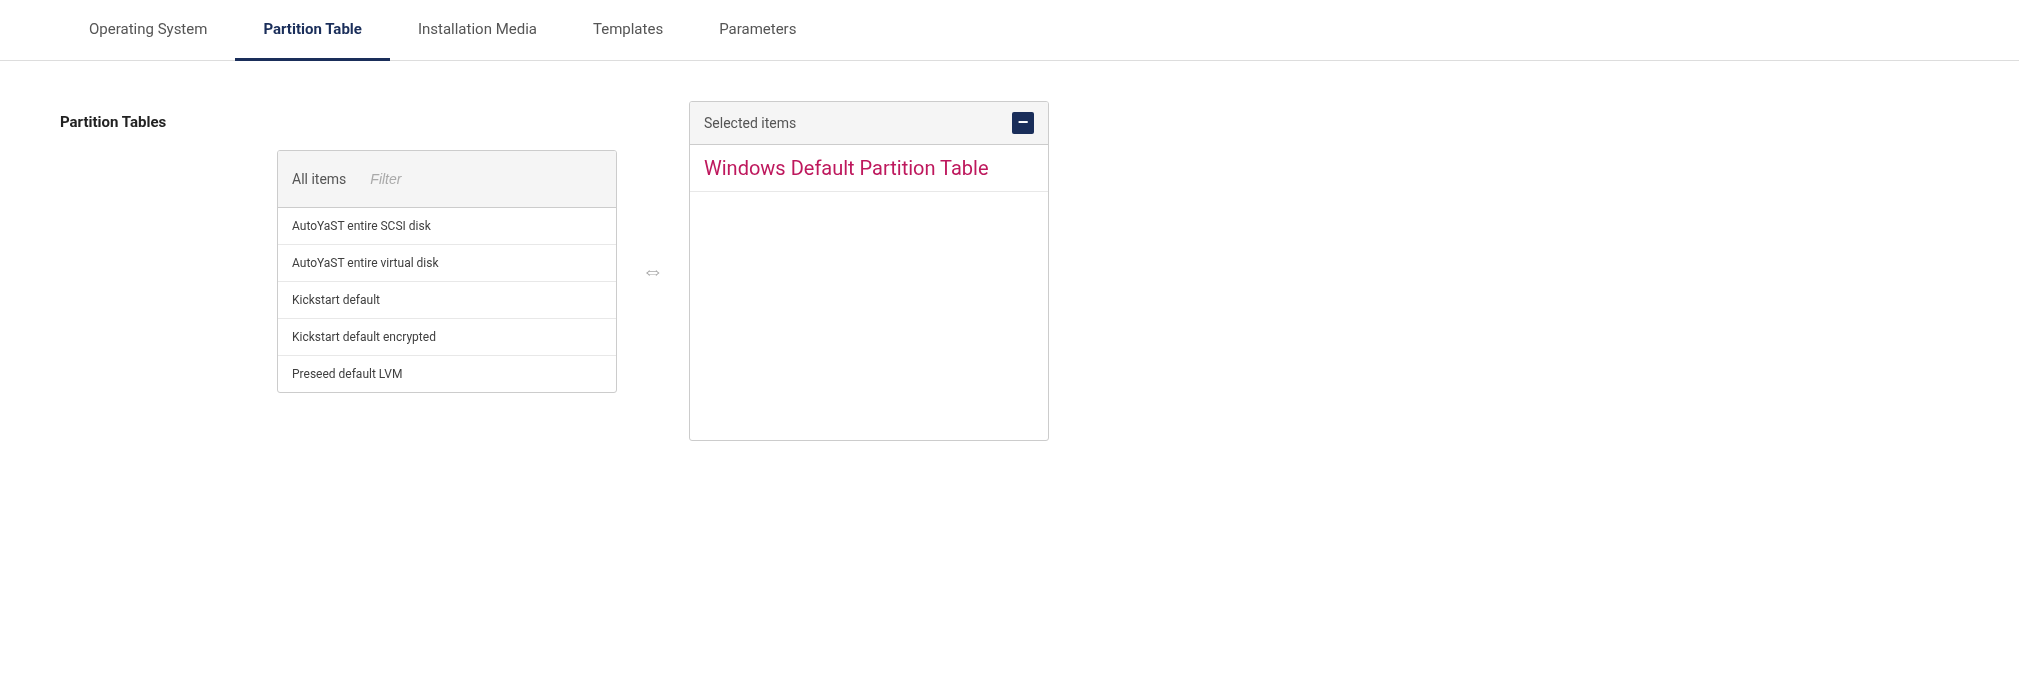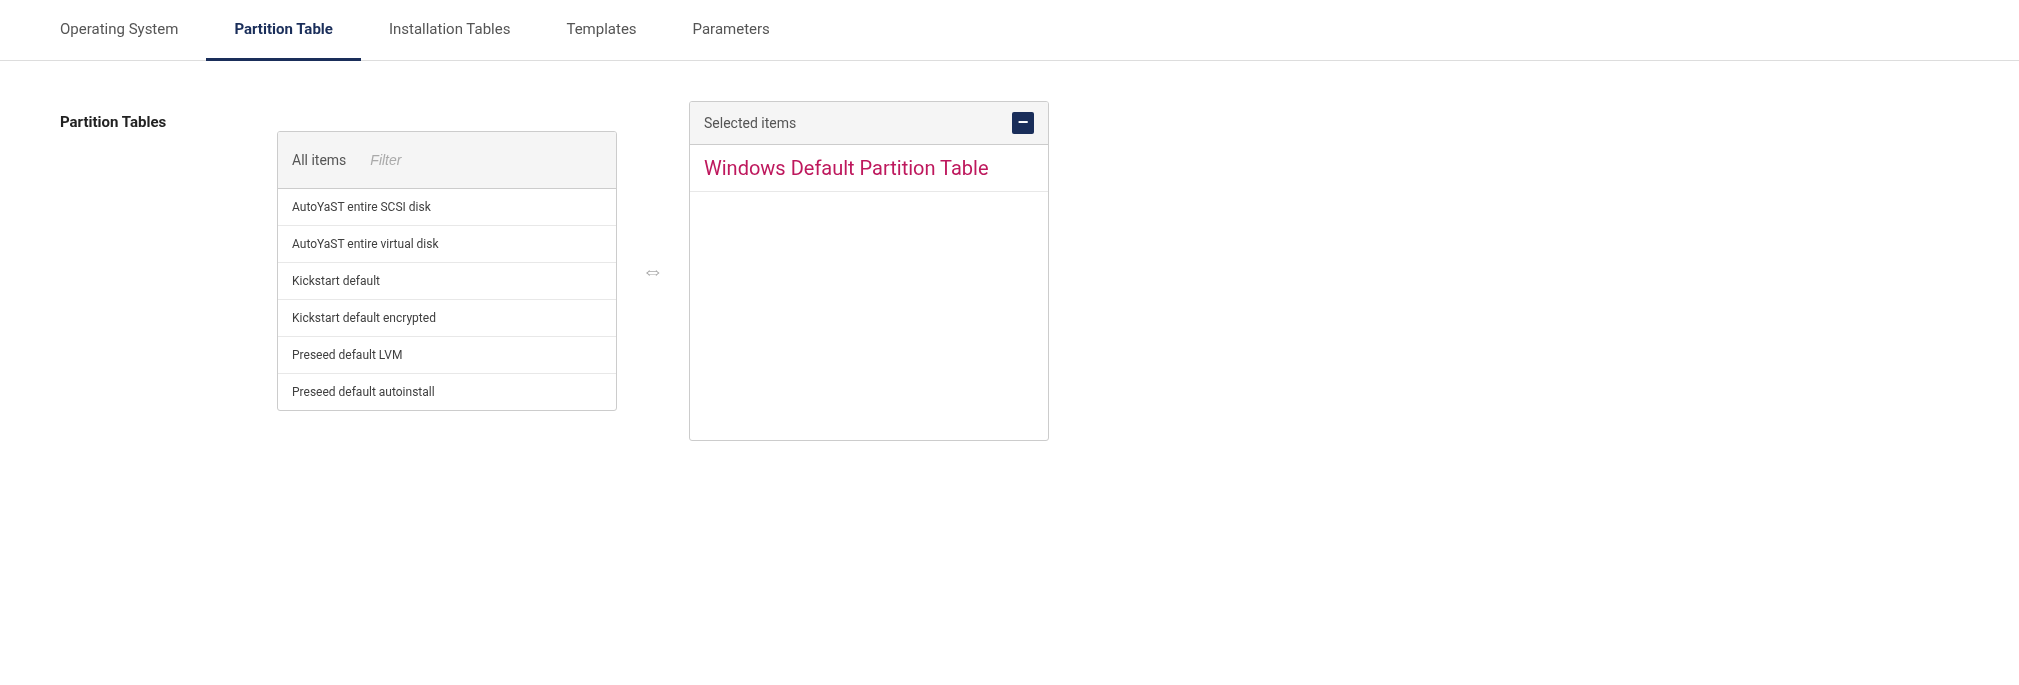--- a/index.html
+++ b/index.html
@@ -15,21 +15,21 @@
       min-height: 685px;
       background: #fff;
       padding: 0;
     }
 
     
     .tabs-bar {
       display: flex;
       align-items: stretch;
       border-bottom: 1px solid #ddd;
-      padding: 0 32px;
+      padding: 0 61px;
       background: #fff;
     }
 
     .tab {
       padding: 20px 28px;
       cursor: pointer;
       font-size: 15px;
       color: #555;
       border-bottom: 3px solid transparent;
       margin-bottom: -1px;
@@ -194,21 +194,21 @@
     }
   </style>
 </head>
 <body>
 
 <div class="page-wrapper">
 
   <div class="tabs-bar">
   <div class="tab">Operating System</div>
       <div class="tab active">Partition Table</div>
-      <div class="tab">Installation Tables</div>
+      <div class="tab">Installation Media</div>
       <div class="tab">Templates</div>
       <div class="tab">Parameters</div>
     </div>
 
   <div class="content-area">
     <div class="field-row">
       <div class="field-label">Partition Tables</div>
 
       <div class="dual-list">
 
@@ -216,21 +216,20 @@
           <div class="all-items-header">
             <span class="all-items-label">All items</span>
             <input class="filter-input" type="text" placeholder="Filter" style="">
           </div>
           <div class="list-items">
           <div class="list-item">AutoYaST entire SCSI disk</div>
               <div class="list-item">AutoYaST entire virtual disk</div>
               <div class="list-item">Kickstart default</div>
               <div class="list-item">Kickstart default encrypted</div>
               <div class="list-item">Preseed default LVM</div>
-              <div class="list-item">Preseed default autoinstall</div>
             </div>
 
         </div>
 
         <div class="transfer-icon">⇔</div>
 
         <div class="selected-panel">
           <div class="selected-header">
             <span class="selected-header-title">Selected items</span>
             <button class="remove-btn">−</button>

